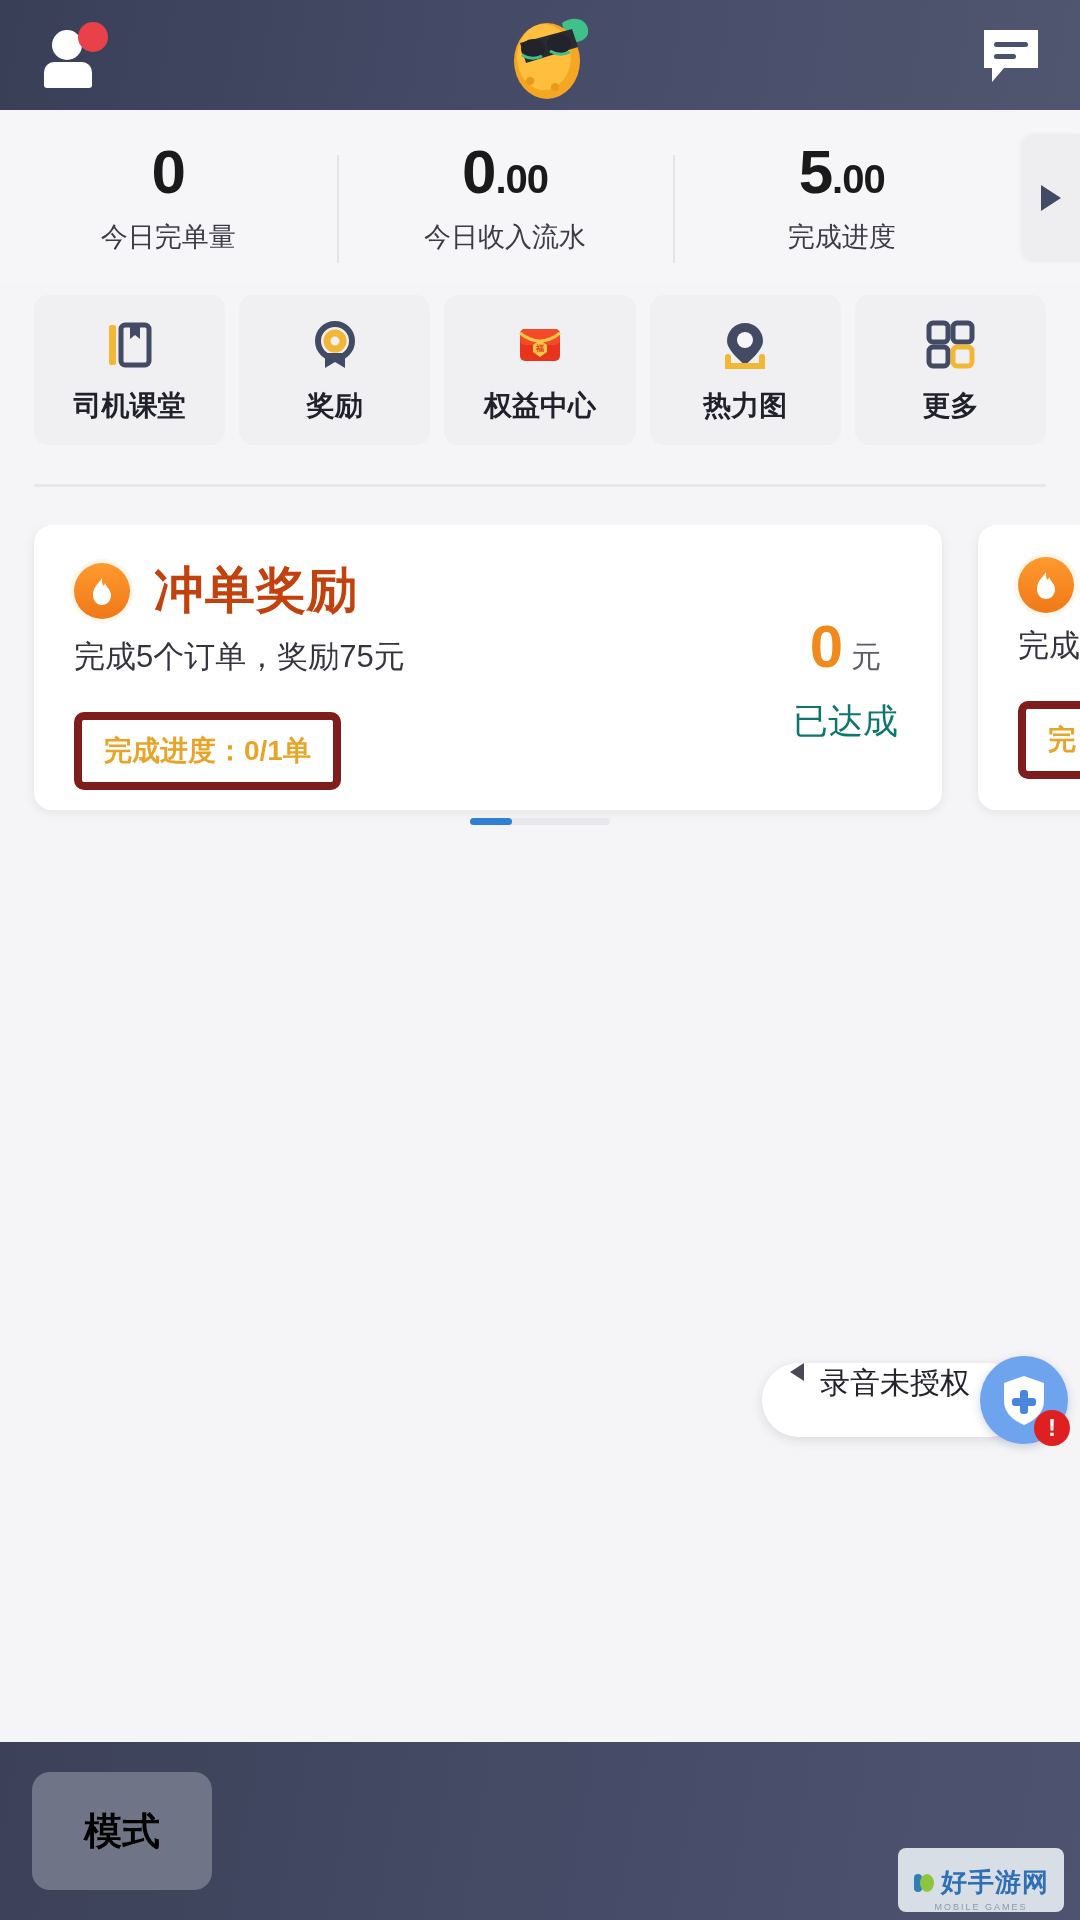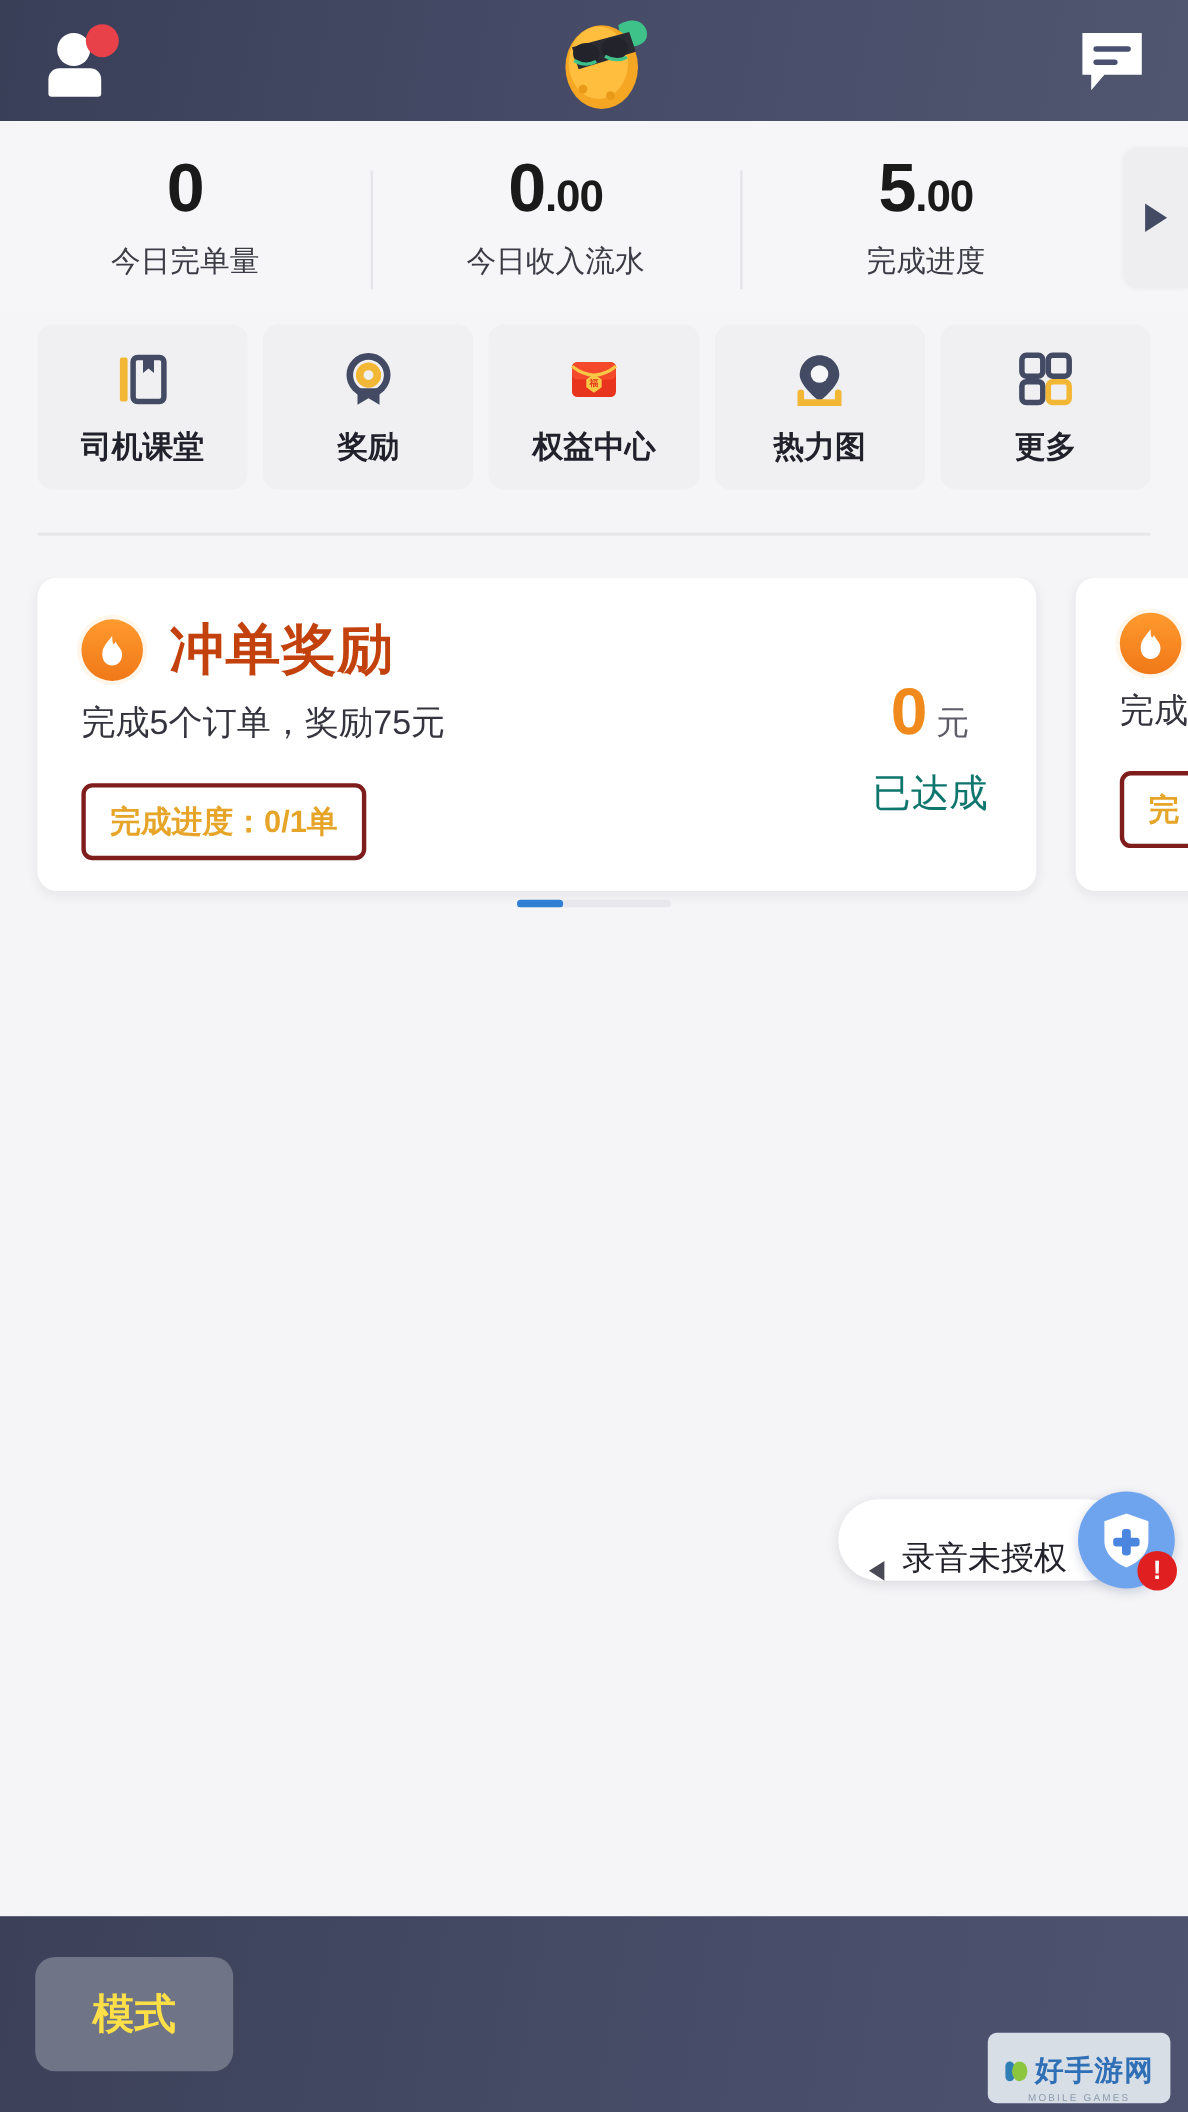--- a/index.html
+++ b/index.html
@@ -112,21 +112,21 @@
   }
   .card-title { font-size: 50px; font-weight: bold; color: #c2410c; letter-spacing: 1px; }
   .card-sub { font-size: 31px; color: #34343e; margin-top: 12px; }
   .card-right { position: absolute; right: 44px; top: 92px; text-align: center; }
   .card-amount { display: flex; align-items: baseline; justify-content: center; gap: 8px; }
   .card-amount-num { font-size: 60px; font-weight: bold; color: #f08a1c; line-height: 1; }
   .card-amount-unit { font-size: 30px; color: #5d5d68; }
   .card-amount-note { font-size: 35px; color: #0f766e; margin-top: 20px; }
   .progress-chip {
     display: inline-block; margin-top: 34px;
-    border: 4px solid #7f1d1d; border-radius: 10px;
+    border: 8px solid #7f1d1d; border-radius: 10px;
     padding: 12px 22px;
     font-size: 28px; font-weight: bold; color: #e6a528;
   }
   .scroll-indicator {
     position: absolute; left: 50%; transform: translateX(-50%);
     bottom: 0;
     width: 140px; height: 7px; background: #e8e8ec; border-radius: 4px;
   }
   .scroll-indicator .thumb {
     width: 42px; height: 100%; background: #2f7fd4; border-radius: 4px;
@@ -137,21 +137,21 @@
 
   
   .perm-float {
     position: absolute; right: 12px; bottom: 298px;
     display: flex; align-items: center;
   }
   .perm-pill {
     height: 74px; background: #fff;
     border-radius: 40px;
     box-shadow: 0 3px 12px rgba(30,30,60,0.12);
-    display: flex; align-items: flex-end; gap: 16px;
+    display: flex; align-items: flex-start; gap: 16px;
     padding: 0 56px 0 28px; margin-right: -46px;
     font-size: 30px; color: #23232c;
   }
   .chev-left {
     width: 0; height: 0;
     border-right: 14px solid #4a4a56;
     border-top: 9px solid transparent;
     border-bottom: 9px solid transparent;
     position: relative;
   }
@@ -172,23 +172,23 @@
   }
 
   
   .bottom-bar {
     flex: 0 0 178px;
     background: linear-gradient(100deg,#3c4159 0%,#474d68 60%,#4e5470 100%);
     display: flex; align-items: center; gap: 26px;
     padding: 0 32px; position: relative;
   }
   .mode-btn {
-    width: 180px; height: 104px; border-radius: 18px;
+    width: 180px; height: 118px; border-radius: 18px;
     background: #6f7486;
-    color: #fde047; font-size: 38px; font-weight: bold;
+    color: #000000; font-size: 38px; font-weight: bold;
     display: flex; align-items: center; justify-content: center;
   }
   .accept-btn {
     flex: 1; height: 118px; border-radius: 16px;
     background: linear-gradient(180deg,#fcbc33,#f5a61b);
     color: #fff; font-size: 40px; font-weight: bold;
     display: flex; align-items: center; justify-content: center;
     box-shadow: 0 3px 0 rgba(0,0,0,0.12);
   }
   .watermark {

